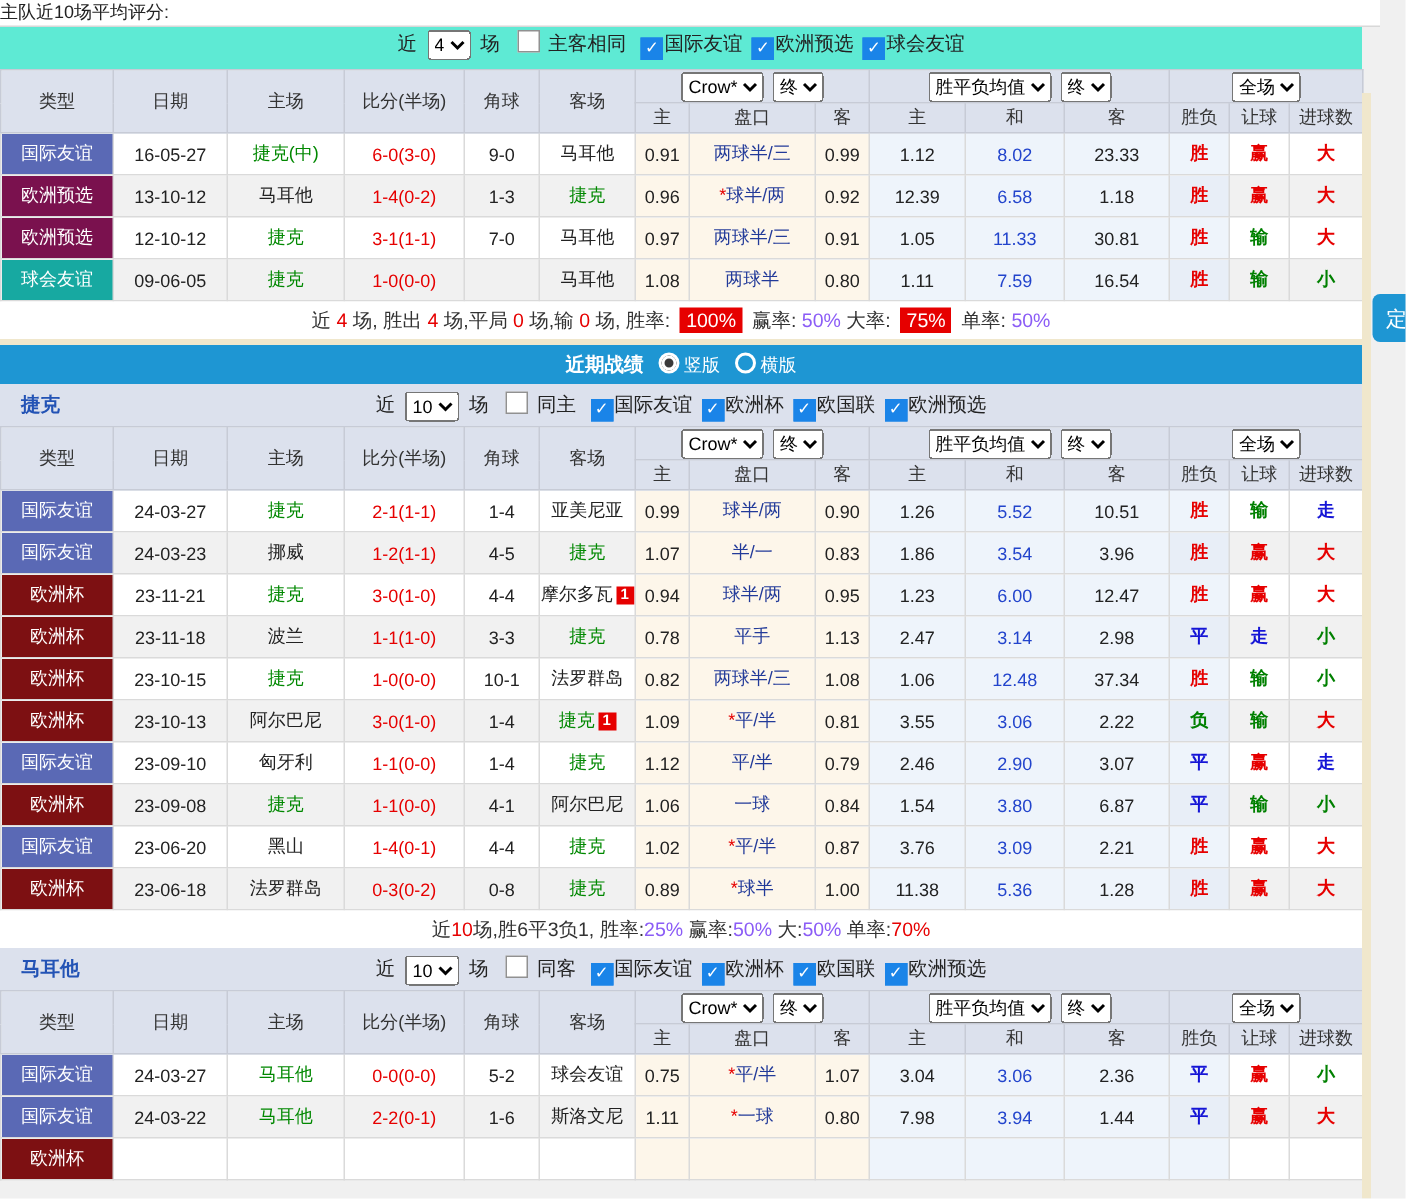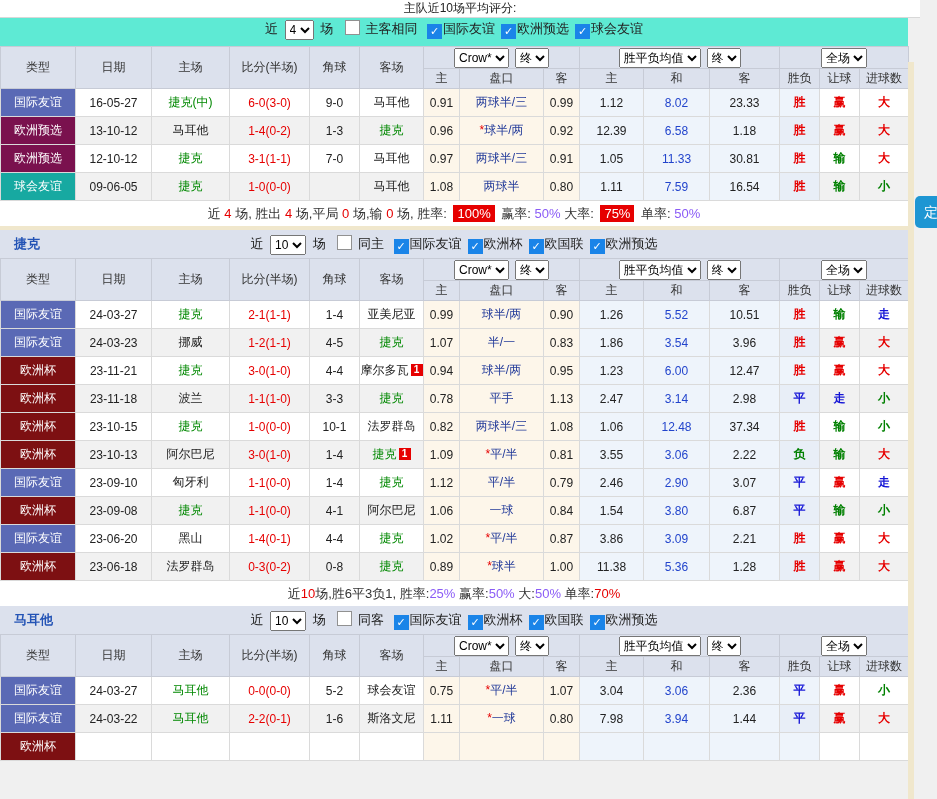--- a/index.html
+++ b/index.html
@@ -1,18 +1,18 @@
 <!DOCTYPE html>
 <html><head>
 <meta charset="utf-8">
 <style>
   html,body{margin:0;padding:0;overflow:hidden;}
   body{width:937px;height:799px;background:#f0f0f0;font-family:"Liberation Sans","DejaVu Sans",sans-serif;font-size:12px;color:#222;position:relative;}
   .page{position:relative;width:937px;height:799px;}
-  .top-row{width:920px;height:17px;line-height:17px;border-bottom:1px solid #d8d8d8;background:#fff;text-align:center;}
+  .top-row{width:920px;height:17px;line-height:17px;border-bottom:1px solid #d8d8d8;background:#fff;}
   .content{width:908px;background:#fff;}
   .cream-strip{position:absolute;left:908px;top:62px;width:6px;height:737px;background:#f0e7cc;}
   .titlebar{height:26px;line-height:26px;background:#1e96d3;color:#fff;text-align:center;font-size:13px;font-weight:bold;position:relative;}
   .close-btn{position:absolute;right:10px;top:3px;width:20px;height:20px;line-height:20px;background:#5aa4e4;border:1px solid #8cc1ee;color:#fff;font-weight:bold;text-align:center;cursor:pointer;box-sizing:border-box;font-size:13px;}
   .filterbar{height:28px;line-height:22px;background:#5eead4;text-align:center;font-size:13px;}
   .sectionbar{height:28px;line-height:28px;background:#dce1ed;text-align:center;font-size:13px;position:relative;}
   .teamname{position:absolute;left:14px;font-weight:bold;color:#2353b5;font-size:13px;}
   select{height:20px;font-size:12px;vertical-align:middle;margin:0 3px;}
   .cb{display:inline-block;width:13px;height:13px;background:#fff;border:1px solid #919191;vertical-align:-2px;margin:0 2px 0 8px;font-size:11px;line-height:13px;text-align:center;cursor:pointer;}
   .cb.checked{background:#1a84e8;border-color:#1a84e8;color:#fff;margin:0 1px 0 6px;}
@@ -180,20 +180,23 @@
             <td class="c-res resbg" style="color: rgb(230, 0, 0);">胜</td>
             <td class="c-res" style="color: rgb(0, 128, 0);">输</td>
             <td class="c-res" style="color: rgb(0, 128, 0);">小</td>
           </tr>
         </tbody>
     </table>
 
     <div class="summary" id="sum-h2h"><span>近 </span><span class="seg-red">4</span><span> 场, 胜出 </span><span class="seg-red">4</span><span> 场,平局 </span><span class="seg-red">0</span><span> 场,输 </span><span class="seg-red">0</span><span> 场, 胜率: </span><span class="seg-redbg">100%</span><span> 赢率: </span><span class="seg-blue">50%</span><span> 大率: </span><span class="seg-redbg">75%</span><span> 单率: </span><span class="seg-blue">50%</span></div>
     <div class="cream-gap"></div>
 
+    <div class="titlebar">
+      <span>近期战绩</span><span id="radios"><span class="radio sel"></span><span style="font-weight: normal; font-size: 12px;">竖版</span><span class="radio"></span><span style="font-weight: normal; font-size: 12px;">横版</span></span>
+    </div>
 
     <div class="sectionbar">
       <span class="teamname">捷克</span>
       <span>近</span>
       <select><option>10</option></select>
       <span>场</span>
       <span class="cb"></span>
       <span>同主</span>
       <span id="cbs-czech"><span class="cb checked">✓</span><span>国际友谊</span><span class="cb checked">✓</span><span>欧洲杯</span><span class="cb checked">✓</span><span>欧国联</span><span class="cb checked">✓</span><span>欧洲预选</span></span>
     </div>
@@ -386,21 +389,21 @@
           <tr>
             <td class="c-type" style="background: rgb(90, 105, 181);">国际友谊</td>
             <td class="c-plain">23-06-20</td>
             <td class="c-team c-plain">黑山</td>
             <td class="c-score c-plain">1-4(0-1)</td>
             <td class="c-plain">4-4</td>
             <td class="c-team c-plain green">捷克</td>
             <td class="c-odd">1.02</td>
             <td class="c-hcap"><span class="star">*</span>平/半</td>
             <td class="c-odd">0.87</td>
-            <td class="c-avg">3.86</td>
+            <td class="c-avg">3.76</td>
             <td class="c-avg mid">3.09</td>
             <td class="c-avg">2.21</td>
             <td class="c-res resbg" style="color: rgb(230, 0, 0);">胜</td>
             <td class="c-res" style="color: rgb(230, 0, 0);">赢</td>
             <td class="c-res" style="color: rgb(230, 0, 0);">大</td>
           </tr>
           <tr class="even">
             <td class="c-type" style="background: rgb(125, 16, 18);">欧洲杯</td>
             <td class="c-plain">23-06-18</td>
             <td class="c-team c-plain">法罗群岛</td>

